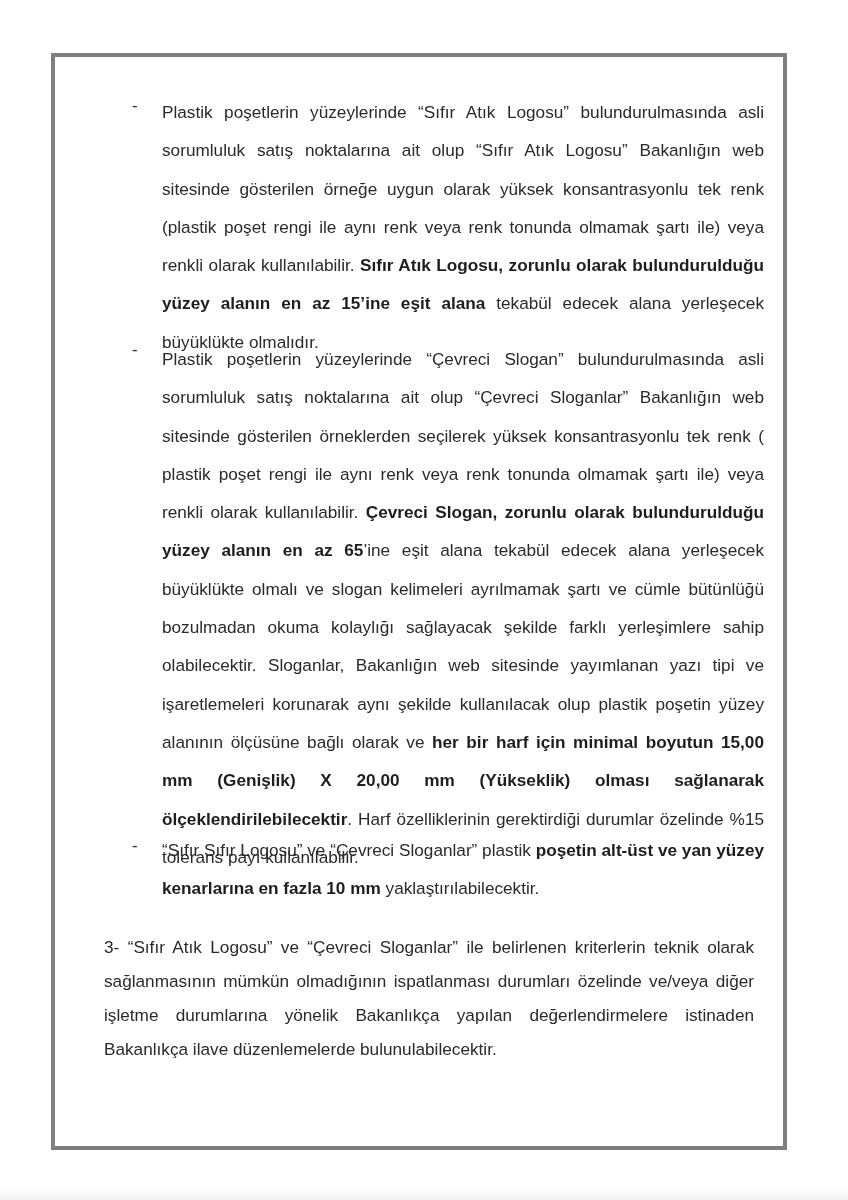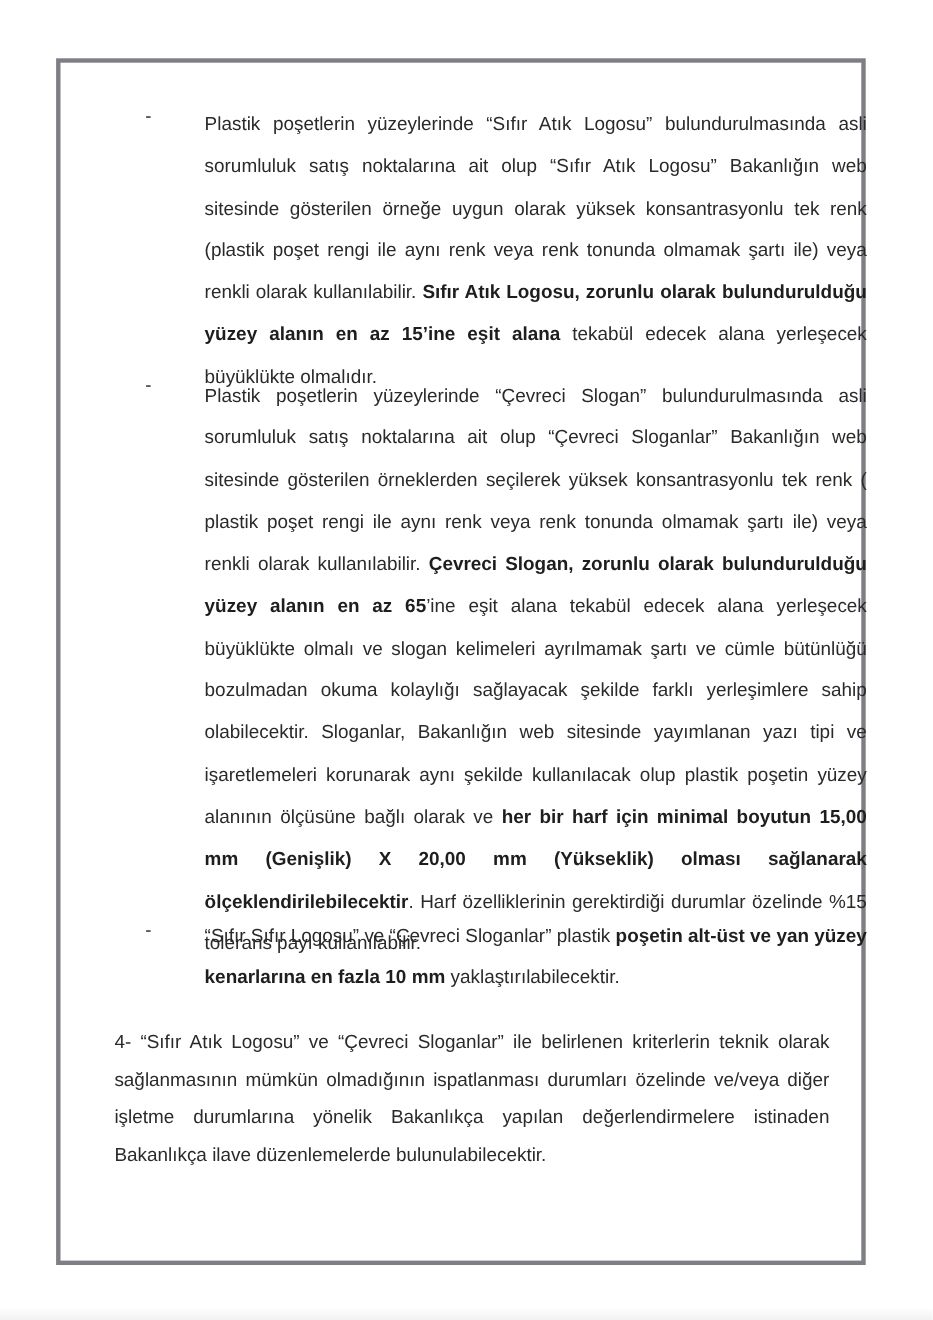--- a/index.html
+++ b/index.html
@@ -2,21 +2,21 @@
 <html><head>
 <meta charset="utf-8">
 <style>
   html, body { margin:0; padding:0; }
   body { width:848px; height:1200px; background:#ffffff; position:relative; overflow:hidden;
          font-family:"Liberation Sans", sans-serif; color:#2a2a2a; }
   .frame { position:absolute; left:51px; top:53px; width:728px; height:1089px;
            border:4px solid #7d7f85; box-sizing:content-box; }
   .content { position:absolute; left:0; top:0; width:848px; }
   .item { position:absolute; left:162px; width:602px; font-size:17.2px; line-height:38.3px;
-          text-align:justify;margin-left:24px; }
+          text-align:justify; }
   .dash { position:absolute; left:132px; font-size:17px; }
   .para { position:absolute; left:104px; width:650px; font-size:17.2px; line-height:34px;
           text-align:justify; }
   b { font-weight:bold; color:#1e1e1e; }
   .bottom-shade { position:absolute; left:0; top:1188px; width:848px; height:12px;
           background:linear-gradient(#ffffff, #f2f2f2); }
 </style>
 </head>
 <body>
 
@@ -32,17 +32,17 @@
   <span class="dash" style="top:340px;">-</span>
   <div class="item" style="top:340px;">
     <span>Plastik poşetlerin yüzeylerinde “Çevreci Slogan” bulundurulmasında asli sorumluluk satış noktalarına ait olup “Çevreci Sloganlar” Bakanlığın web sitesinde gösterilen örneklerden seçilerek yüksek konsantrasyonlu tek renk ( plastik poşet rengi ile aynı renk veya renk tonunda olmamak şartı ile) veya renkli olarak kullanılabilir. </span><b>Çevreci Slogan, zorunlu olarak bulundurulduğu yüzey alanın en az 65</b><span>’ine eşit alana tekabül edecek alana yerleşecek büyüklükte olmalı ve slogan kelimeleri ayrılmamak şartı ve cümle bütünlüğü bozulmadan okuma kolaylığı sağlayacak şekilde farklı yerleşimlere sahip olabilecektir.  Sloganlar, Bakanlığın web sitesinde yayımlanan yazı tipi ve işaretlemeleri korunarak aynı şekilde kullanılacak olup plastik poşetin yüzey alanının ölçüsüne bağlı olarak ve </span><b>her bir harf için minimal boyutun 15,00 mm (Genişlik) X 20,00 mm (Yükseklik) olması sağlanarak ölçeklendirilebilecektir</b><span>. Harf özelliklerinin gerektirdiği durumlar özelinde %15 tolerans payı kullanılabilir.</span>
   </div>
 
   <span class="dash" style="top:836px;">-</span>
   <div class="item" style="top:831px;">
     <span>“Sıfır Sıfır Logosu” ve “Çevreci Sloganlar” plastik </span><b>poşetin alt-üst ve yan yüzey kenarlarına en fazla 10 mm</b><span> yaklaştırılabilecektir.</span>
   </div>
 
-  <div class="para" style="top:930px;">4- “Sıfır Atık Logosu” ve “Çevreci Sloganlar” ile belirlenen kriterlerin teknik olarak sağlanmasının mümkün olmadığının ispatlanması durumları özelinde ve/veya diğer işletme durumlarına yönelik Bakanlıkça yapılan değerlendirmelere istinaden Bakanlıkça ilave düzenlemelerde bulunulabilecektir.</div>
+  <div class="para" style="top:930px;">3- “Sıfır Atık Logosu” ve “Çevreci Sloganlar” ile belirlenen kriterlerin teknik olarak sağlanmasının mümkün olmadığının ispatlanması durumları özelinde ve/veya diğer işletme durumlarına yönelik Bakanlıkça yapılan değerlendirmelere istinaden Bakanlıkça ilave düzenlemelerde bulunulabilecektir.</div>
 
 </div>
 
 <div class="bottom-shade"></div>
 
 </body></html>

